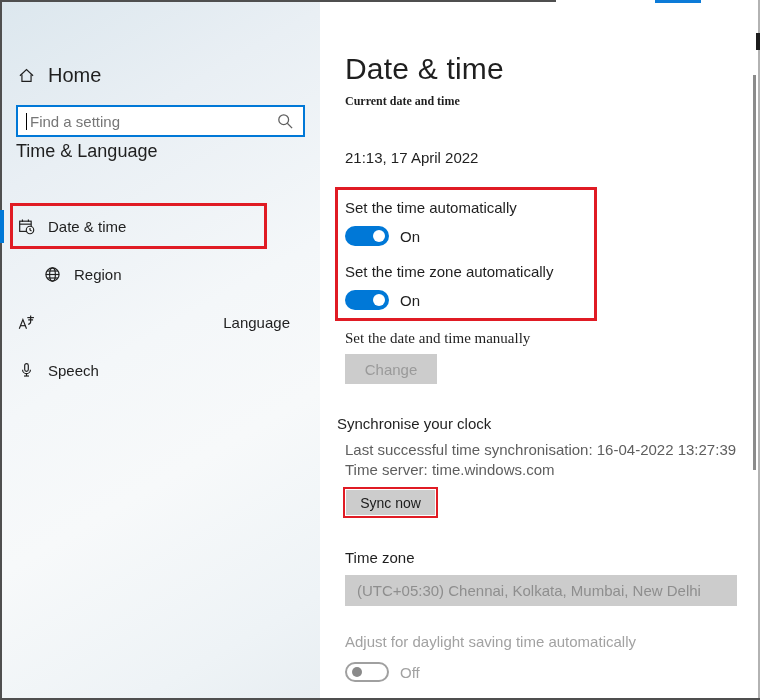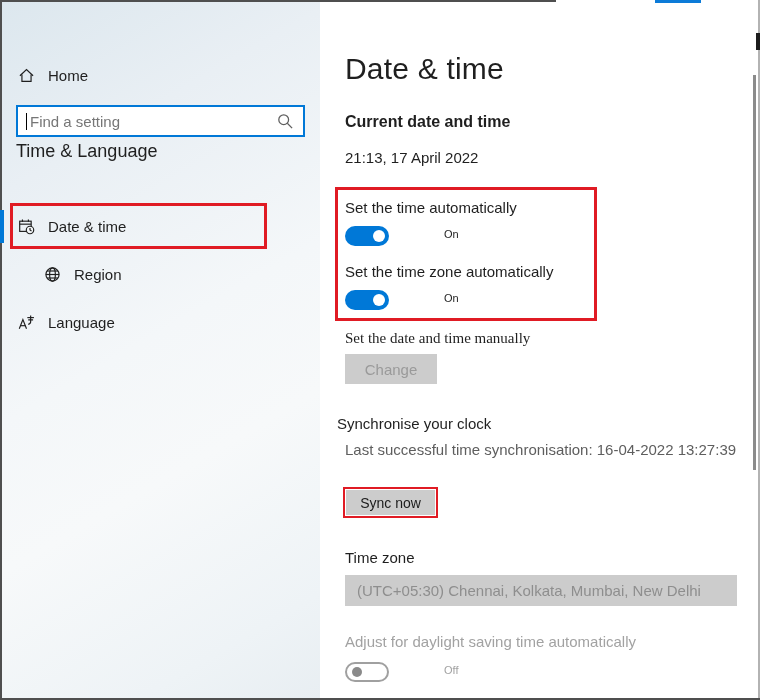--- a/index.html
+++ b/index.html
@@ -25,62 +25,62 @@
   .winctl { background:transparent; border:none; width:34px; height:24px; top:6px; display:flex; align-items:center; justify-content:center; }
   #min-btn { left:624px; }
   #max-btn { left:671px; }
   #close-btn { left:718px; }
 
   
   #sidebar {
     left:0; top:0; width:320px; height:700px;
     background:linear-gradient(150deg,#dce7ee 0%,#e9eff4 22%,#f4f7f9 48%,#f7f9fa 65%,#eef3f6 88%,#e8eef2 100%);
   }
-  #home-item { left:0; top:60px; width:230px; height:30px; display:flex; align-items:center; padding-left:18px; gap:13px; font-size:15px; }
+  #home-item { left:0; top:60px; width:230px; height:30px; display:flex; align-items:center; padding-left:18px; gap:13px; font-size:20px; }
   #searchbox { left:16px; top:105px; width:289px; height:32px; background:#fff; border:2px solid #0078d7; }
   #search-input { position:absolute; left:12px; top:0; width:248px; height:28px; border:none; outline:none; font-size:15px; font-family:"Liberation Sans",sans-serif; color:#1f1f1f; background:transparent; }
   #search-input::placeholder { color:#767676; }
   #caret { position:absolute; left:8px; top:6px; width:1px; height:17px; background:#000; }
   #search-ico { position:absolute; right:9px; top:6px; }
   #section-title { left:16px; top:141px; font-size:18px; font-weight:normal; }
   .nav-item { left:0; width:290px; height:44px; display:flex; align-items:center; padding-left:18px; gap:13px; font-size:15px; }
   #nav-datetime { top:204px; }
   #nav-region   { top:252px;padding-left:44px; }
-  #nav-language { top:300px; }
+  #nav-language { top:300px;justify-content:space-between; }
   #nav-speech   { top:348px; }
   #accent-bar { left:0; top:210px; width:4px; height:33px; background:#0078d7; z-index:32; }
 
   
   .ann { border:3px solid #e01b24; z-index:20; pointer-events:none; background:transparent; }
   #ann-sidebar { left:10px; top:203px; width:257px; height:46px; }
   #ann-toggles { left:335px; top:187px; width:262px; height:134px; }
   #ann-sync    { left:343px; top:487px; width:95px; height:31px; border-width:2px; }
 
   
   #main { left:320px; top:0; width:438px; height:700px; background:#fff; }
   
   #page-title { left:25px; top:52px; font-size:30px; font-weight:300; letter-spacing:0.2px; }
-  #current-heading { left:25px; top:113px; font-size:16px; }
+  #current-heading { left:25px; top:94px; font-size:12px;font-family:Liberation Serif, serif; }
   #current-datetime { left:25px; top:149px; font-size:15px; }
   .setting-label { left:25px; font-size:15px; }
   #auto-time-label { top:199px; }
   #auto-zone-label { top:263px; }
   #manual-label { top:330px;font-family:Liberation Serif, serif; }
   #sync-heading { left:17px; top:415px; font-size:15px; }
   .sync-info { left:25px; font-size:15px; color:#5e5e5e; }
   #sync-last { top:441px; }
   #sync-server { top:461px; }
   #tz-label { left:25px; top:549px; font-size:15px; }
   #dst-label { left:25px; top:633px; font-size:15px; color:#a2a2a2; }
 
   .toggle-on { left:25px; width:44px; height:20px; border-radius:10px; background:#0078d7; border:none; }
   .toggle-on .knob { position:absolute; right:4px; top:4px; width:12px; height:12px; border-radius:50%; background:#fff; }
   #auto-time-toggle { top:226px; }
   #auto-zone-toggle { top:290px; }
-  .state-label { left:80px; font-size:11px;margin-left:44px; }
+  .state-label { left:80px; font-size:15px; }
   #auto-time-state { top:228px; }
   #auto-zone-state { top:292px; }
 
   .toggle-off { left:25px; width:44px; height:20px; border-radius:10px; background:transparent; border:2px solid #a0a0a0; }
   .toggle-off .knob { position:absolute; left:5px; top:3px; width:10px; height:10px; border-radius:50%; background:#8a8a8a; }
   #dst-toggle { top:662px; }
   #dst-state { top:664px; color:#a2a2a2; }
 
   .btn { border:none; background:#cccccc; font-size:15px; font-family:"Liberation Sans",sans-serif; text-align:center; }
   #change-btn { left:25px; top:354px; width:92px; height:30px; color:#9a9a9a; }
@@ -167,20 +167,29 @@
       <svg width="17" height="17" viewBox="0 0 16 16" fill="none" stroke="#1f1f1f" stroke-width="1.1">
         <path d="M1.2 13.8 L4.6 5.2 L8 13.8"></path>
         <line x1="2.4" y1="11" x2="6.8" y2="11"></line>
         <line x1="8.8" y1="3.4" x2="15" y2="3.4"></line>
         <line x1="11.9" y1="1.4" x2="11.9" y2="3.4"></line>
         <path d="M9.6 5.6 H14.2 M11.9 3.4 V7.4 C11.9 8.8 10.9 9.6 9.6 9.8"></path>
       </svg>
       <span class="nav-label">Language</span>
     </div>
 
+    <div class="abs nav-item" id="nav-speech">
+      <svg width="17" height="17" viewBox="0 0 16 16" fill="none" stroke="#1f1f1f" stroke-width="1.1">
+        <rect x="6.3" y="1.6" width="3.4" height="7.2" rx="1.7"></rect>
+        <path d="M4.3 7.2 a3.7 3.7 0 0 0 7.4 0"></path>
+        <line x1="8" y1="10.9" x2="8" y2="13.2"></line>
+        <line x1="5.6" y1="13.2" x2="10.4" y2="13.2"></line>
+      </svg>
+      <span class="nav-label">Speech</span>
+    </div>
 
     <div class="abs" id="accent-bar"></div>
   </div>
 
   <div class="abs" id="main">
     <h1 class="abs" id="page-title">Date &amp; time</h1>
 
     <h2 class="abs" id="current-heading">Current date and time</h2>
     <div class="abs" id="current-datetime">21:13, 17 April 2022</div>
 
@@ -194,20 +203,21 @@
     <button class="abs toggle-on" id="auto-zone-toggle">
       <span class="knob"></span>
     </button>
     <span class="abs state-label" id="auto-zone-state">On</span>
 
     <div class="abs setting-label" id="manual-label">Set the date and time manually</div>
     <button class="abs btn" id="change-btn" disabled="">Change</button>
 
     <div class="abs" id="sync-heading">Synchronise your clock</div>
     <div class="abs sync-info" id="sync-last">Last successful time synchronisation: 16-04-2022 13:27:39</div>
+    <div class="abs sync-info" id="sync-server">Time server: time.windows.com</div>
     <button class="abs btn" id="sync-btn">Sync now</button>
 
     <div class="abs" id="tz-label">Time zone</div>
     <div class="abs" id="tz-select">(UTC+05:30) Chennai, Kolkata, Mumbai, New Delhi</div>
 
     <div class="abs" id="dst-label">Adjust for daylight saving time automatically</div>
     <button class="abs toggle-off" id="dst-toggle">
       <span class="knob"></span>
     </button>
     <span class="abs state-label" id="dst-state">Off</span>

